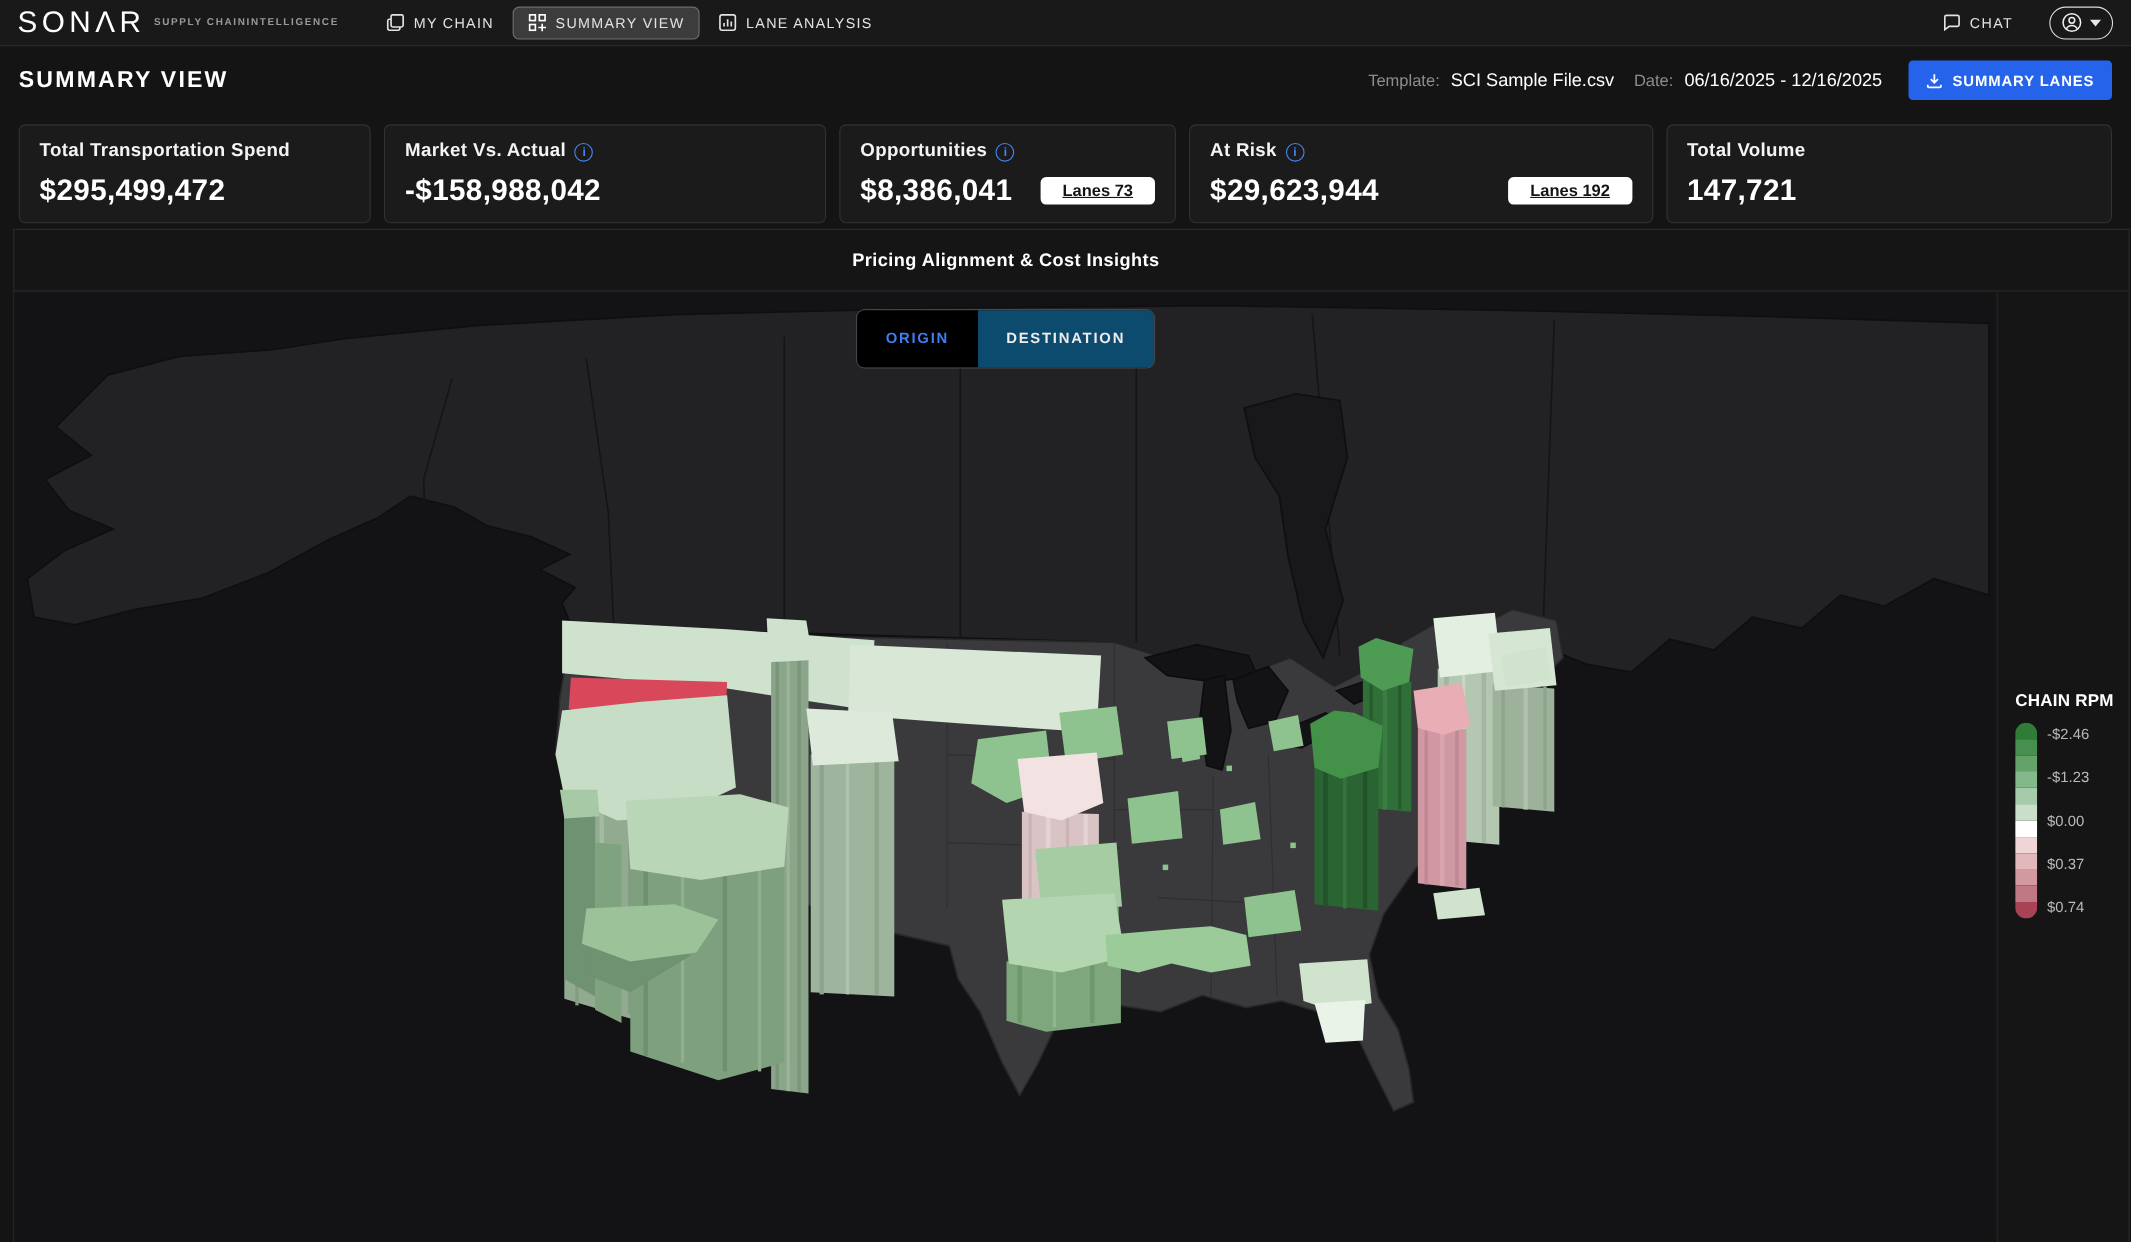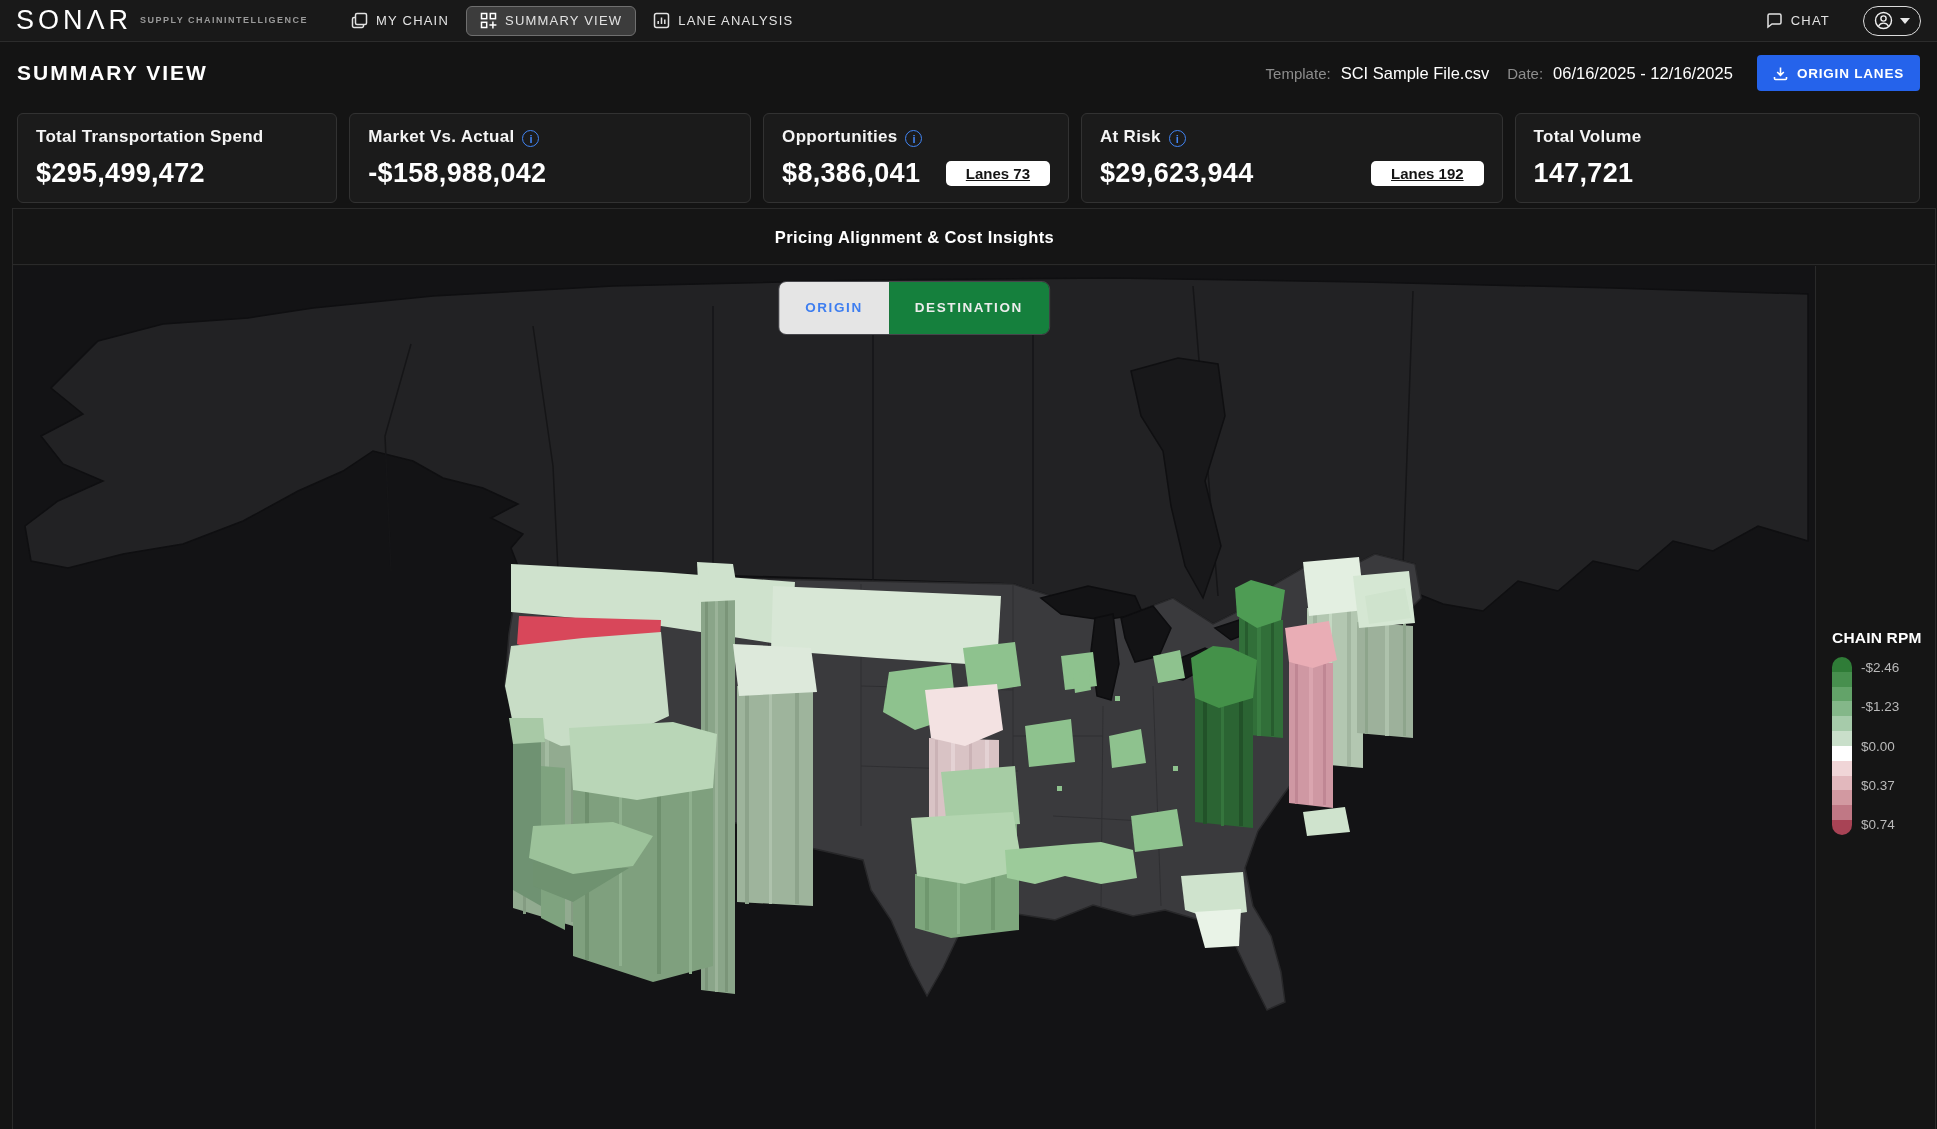--- a/index.html
+++ b/index.html
@@ -55,22 +55,22 @@
     font-size:16.5px; font-weight:700; letter-spacing:0.4px; color:#fff; }
   .section-content { position:absolute; top:57px; left:0; right:0; bottom:0; display:flex; }
   .map-area { width:1803px; position:relative; border-right:1px solid #2a2a2a; overflow:hidden; }
   .legend-panel { flex:1; position:relative; }
 
   
   .tabs { position:absolute; top:15px; left:50%; transform:translateX(-50%); display:flex;
     border:1px solid #46464b; border-radius:8px; overflow:hidden; z-index:10; }
   .tab { height:52px; line-height:52px; padding:0 26px; font-size:13.5px; font-weight:700;
     letter-spacing:1.6px; cursor:pointer; }
-  .tab.active { background:#e5e5e5; color:#3e7ef0; }
-  .tab:not(.active) { background:#15803d; color:#ececec; }
+  .tab.active { background:#000000; color:#3e7ef0; }
+  .tab:not(.active) { background:#0c4a6e; color:#ececec; }
 
   .map-svg { position:absolute; top:0; left:0; }
 
   
   .legend { position:absolute; top:363px; left:16px; }
   .legend-title { font-size:15.5px; font-weight:700; color:#fff; margin-bottom:10px; letter-spacing:0.2px; }
   .legend-body { display:flex; }
   .legend-bar { width:20px; height:178px; border-radius:10px; overflow:hidden; display:flex; flex-direction:column; }
   .legend-bar div { flex:1; }
   .legend-labels { display:flex; flex-direction:column; justify-content:space-between; padding:3px 0;
@@ -136,21 +136,21 @@
   <div class="page-title">SUMMARY VIEW</div>
   <div class="header-right">
     <span class="meta-label">Template:</span>
     <span class="meta-value">SCI Sample File.csv</span>
     <span class="meta-label" style="margin-left:8px">Date:</span>
     <span class="meta-value">06/16/2025 - 12/16/2025</span>
     <button class="export-btn">
       <svg width="15" height="15" viewBox="0 0 15 15" fill="none" stroke="#ffffff" stroke-width="1.6">
         <path d="M7.5 1.5 V9 M4.2 6 L7.5 9.3 L10.8 6 M1.5 11 v1.5 a1 1 0 0 0 1 1 h10 a1 1 0 0 0 1 -1 V11"></path>
       </svg>
-      <span>ORIGIN LANES</span>
+      <span>SUMMARY LANES</span>
     </button>
   </div>
 </div>
 
 <div class="kpi-row">
   <div class="kpi-card c1">
     <div class="kpi-label-row">
         <span class="kpi-label">Total Transportation Spend</span>
       </div>
     <div class="kpi-value-row">

